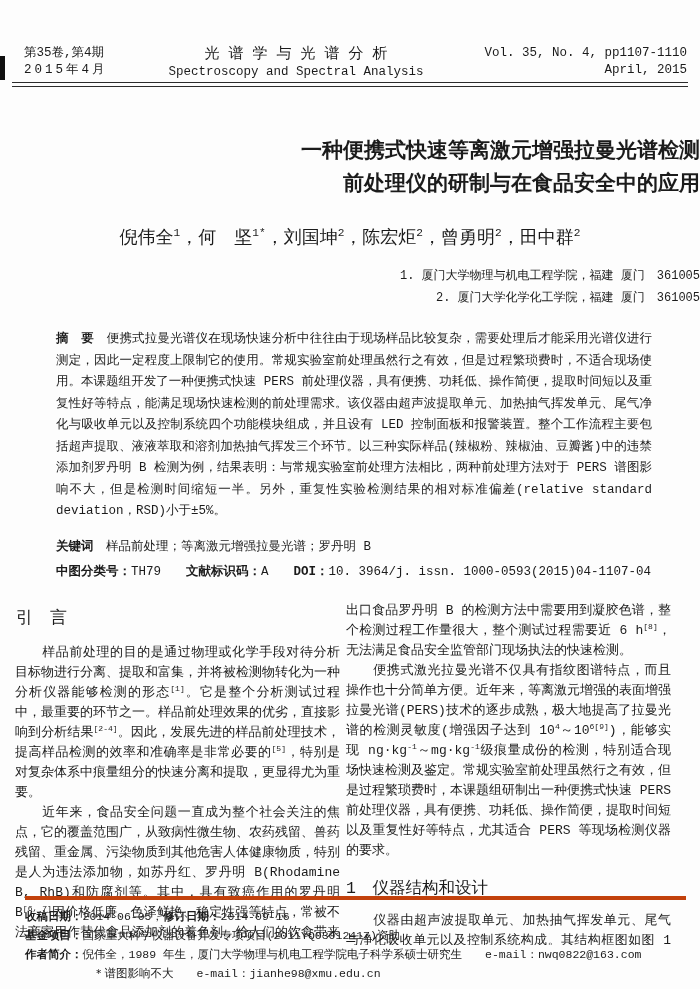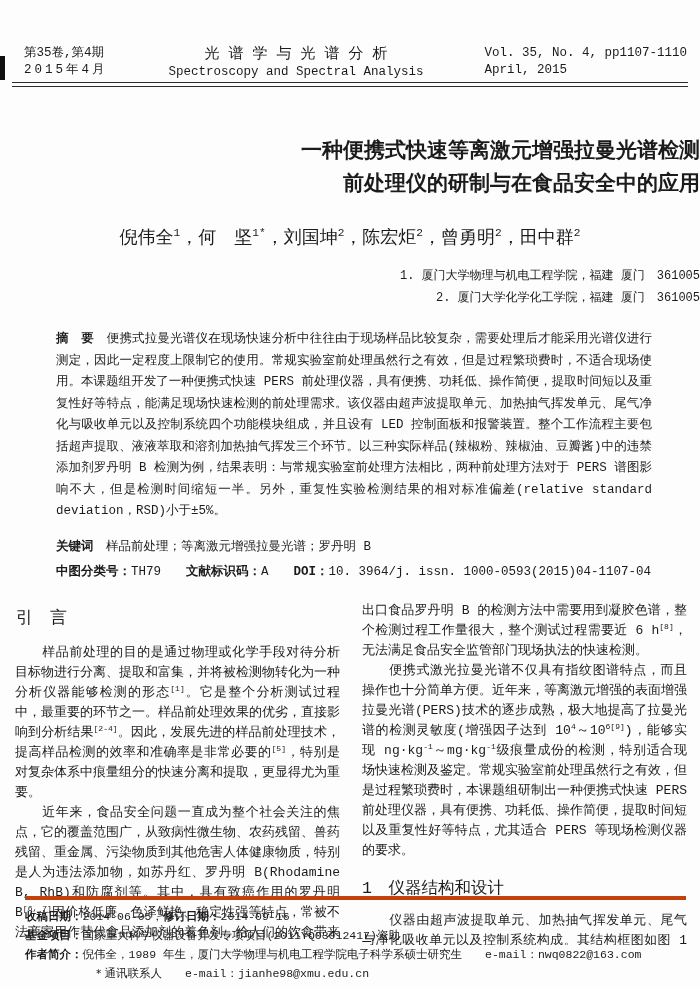--- a/index.html
+++ b/index.html
@@ -12,38 +12,38 @@
   b { font-weight:700; }
 
   
   .jheader { display:flex; justify-content:space-between; align-items:flex-end;
              padding:44px 13px 0 24px; }
   .jh-left  { font-size:12.5px; line-height:17px; }
   .jh-left .spaced { letter-spacing:3px; }
   .jh-center { text-align:center; }
   .jh-cn { font-size:15px; letter-spacing:9px; padding-left:9px; }
   .jh-en { font-size:12.5px; margin-top:2px; }
-  .jh-right { font-size:12.5px; line-height:17px; }
+  .jh-right { font-size:12.5px; line-height:17px; text-align:right; }
   .double-rule { margin:3px 12px 0 12px; height:3px;
                  border-top:1.8px solid #2c2c2c; border-bottom:1px solid #2c2c2c; }
 
   
   .title { margin-top:48px; text-align:right; font-weight:700;
            font-size:21px; line-height:33px; }
   .authors { margin-top:24px; text-align:center; font-size:18px; }
   .affils  { margin-top:16px; text-align:right; font-size:12px; line-height:22px; }
 
   
   .abstract { margin:20px 48px 0 56px; font-size:12.5px; line-height:21.5px;
               text-align:justify; }
   .kwblock  { margin:13px 48px 0 56px; font-size:12.5px; line-height:22px; }
   .kwblock .row { margin-top:3px; }
 
   
-  .columns { display:flex; gap:22px; margin:18px 13px 0 15px; height:344px; overflow:hidden; }
+  .columns { display:flex; gap:6px; margin:18px 13px 0 15px; height:344px; overflow:hidden; }
   .col { width:325px; font-size:13px; line-height:20px; text-align:justify; }
   .sec-intro { font-size:17px; margin:8px 0 14px 1px; }
   .sec-num   { font-size:16.5px; margin:18px 0 12px 0; }
   .col p { margin:0; text-indent:2.1em; }
   .col p.noindent { text-indent:0; }
 
   
   .footnote { position:absolute; left:25px; right:14px; top:896px;
               border-top:4px solid #c2410c; padding-top:7px;
               font-size:11.5px; line-height:19px; }
@@ -104,16 +104,16 @@
       <p>便携式激光拉曼光谱不仅具有指纹图谱特点，而且操作也十分简单方便。近年来，等离激元增强的表面增强拉曼光谱(PERS)技术的逐步成熟，极大地提高了拉曼光谱的检测灵敏度(增强因子达到 10<sup>4</sup>～10<sup>6[9]</sup>)，能够实现 ng·kg<sup>-1</sup>～mg·kg<sup>-1</sup>级痕量成份的检测，特别适合现场快速检测及鉴定。常规实验室前处理虽然行之有效，但是过程繁琐费时，本课题组研制出一种便携式快速 PERS 前处理仪器，具有便携、功耗低、操作简便，提取时间短以及重复性好等特点，尤其适合 PERS 等现场检测仪器的要求。</p>
       <div class="sec-num">1　仪器结构和设计</div>
       <p>仪器由超声波提取单元、加热抽气挥发单元、尾气与净化吸收单元以及控制系统构成。其结构框图如图 1 所示。</p>
     </div>
   </div>
 
   <div class="footnote">
     <div><b>收稿日期：</b>2014-06-05，<b>修订日期：</b>2014-09-16</div>
     <div><b>基金项目：</b>国家重大科学仪器设备开发专项项目(2011YQ03012417)资助</div>
     <div><b>作者简介：</b>倪伟全，1989 年生，厦门大学物理与机电工程学院电子科学系硕士研究生　　e-mail：nwq0822@163.com</div>
-    <div class="fn-corr">＊通讯联系人　　e-mail：jianhe98@xmu.edu.cn</div>
+    <div class="fn-corr">＊谱图影响不大　　e-mail：jianhe98@xmu.edu.cn</div>
   </div>
 
 </div>
 
 </body></html>

